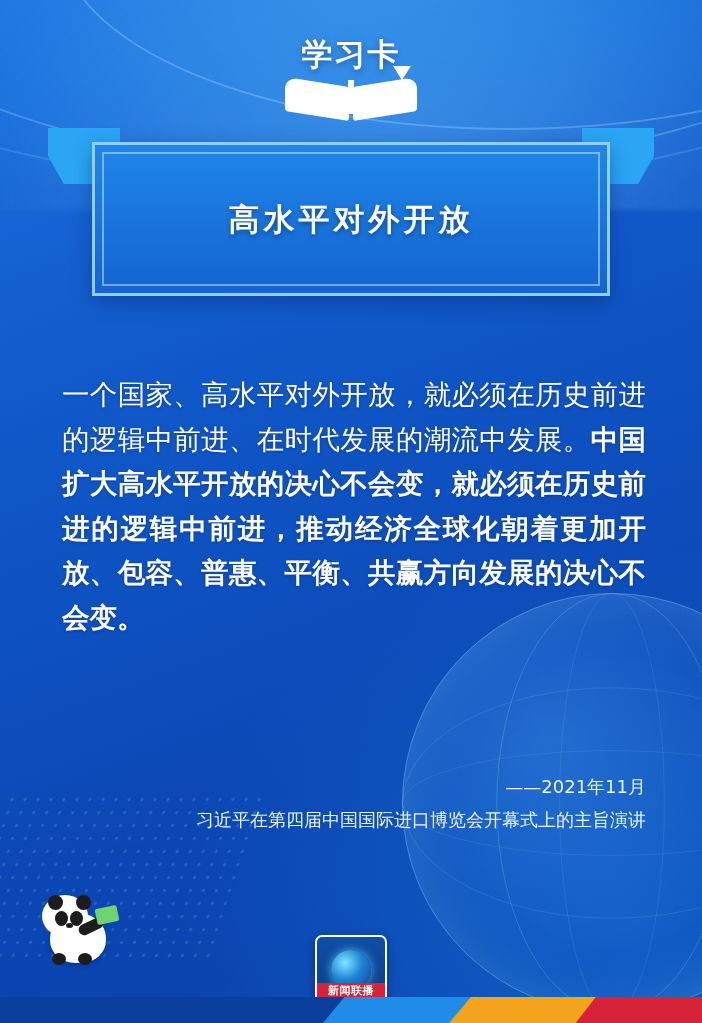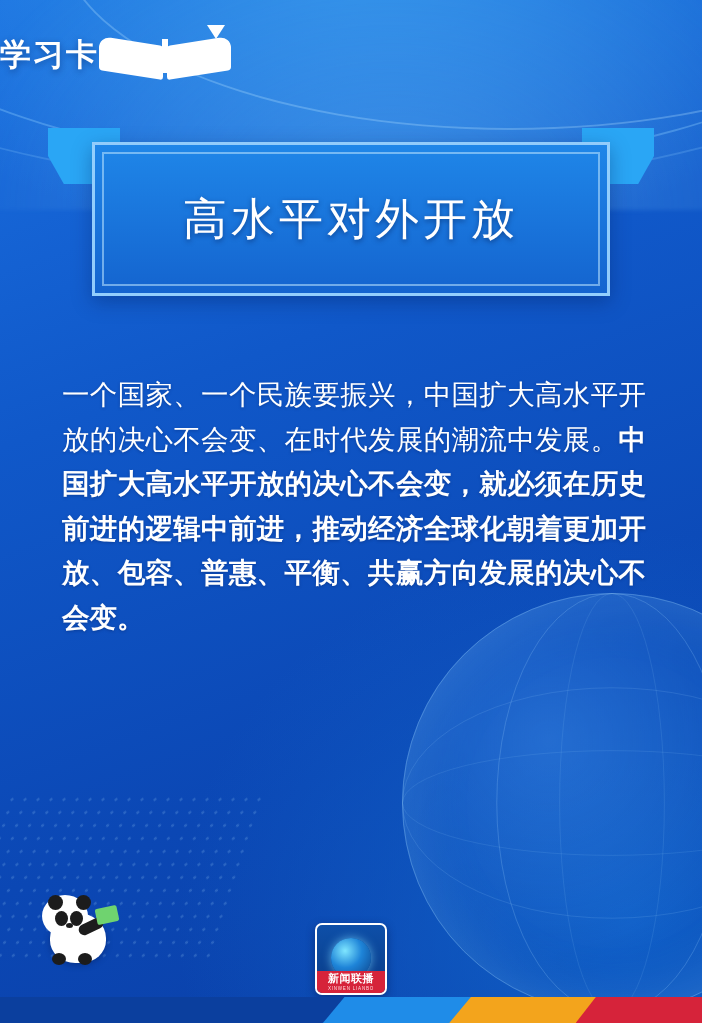--- a/index.html
+++ b/index.html
@@ -56,21 +56,21 @@
   .hexdots {
     position:absolute; left:-20px; bottom:60px; width:260px; height:170px;
     background-image:radial-gradient(rgba(170,220,255,0.35) 1.4px, rgba(0,0,0,0) 1.6px);
     background-size:13px 13px;
     transform:skewX(-18deg);
     opacity:0.55;
   }
   
   .logo-wrap {
     position:absolute; top:34px; left:0; width:100%;
-    display:flex; flex-direction:row; align-items:center;
+    display:flex; flex-direction:column; align-items:center;
   }
   .logo-text {
     color:#ffffff; font-size:31px; font-weight:bold; letter-spacing:2px;
     text-shadow:0 2px 6px rgba(0,30,90,0.45);
   }
   .book {
     margin-top:-6px; width:132px; height:46px; position:relative;
   }
   .book .page {
     position:absolute; bottom:0; width:64px; height:34px; background:#ffffff;
@@ -101,21 +101,21 @@
     background:linear-gradient(180deg,#1f86e8 0%,#1464cf 100%);
     border:3px solid rgba(160,215,255,0.9);
     box-shadow:0 6px 18px rgba(0,30,90,0.35);
   }
   .ribbon-inner {
     position:absolute; inset:7px;
     border:2px solid rgba(190,230,255,0.55);
     display:flex; flex-direction:column; align-items:center; justify-content:center;
   }
   .title-line {
-    color:#ffffff; font-size:44px; font-weight:normal; letter-spacing:4px;
+    color:#ffffff; font-size:31px; font-weight:bold; letter-spacing:4px;
     line-height:1.42; text-shadow:0 2px 5px rgba(0,25,80,0.5);
     font-family:"DejaVu Sans", sans-serif;
   }
   
   .quote {
     position:absolute; left:62px; right:56px; top:372px;
     color:#ffffff; font-size:27.5px; line-height:1.62; text-align:justify;
     font-family:"DejaVu Sans", sans-serif;
     text-shadow:0 1px 3px rgba(0,25,80,0.35);
   }
@@ -156,21 +156,21 @@
   .panda .leg {
     position:absolute; width:14px; height:12px; background:#1c1c1c; border-radius:50%; top:62px;
   }
   .panda .leg-l { left:18px; } .panda .leg-r { left:44px; }
   .panda .flag {
     position:absolute; left:62px; top:16px; width:22px; height:16px;
     background:#6fd36f; border-radius:2px; transform:rotate(-12deg);
   }
   
   .badge {
-    position:absolute; left:50%; transform:translateX(-50%); bottom:28px;
+    position:absolute; left:50%; transform:translateX(-50%); bottom:16px;
     width:72px; height:72px; border-radius:7px;
     background:linear-gradient(180deg,#0e4fa8 0%,#0a3c86 100%);
     border:2px solid #ffffff; overflow:hidden;
     box-shadow:0 3px 10px rgba(0,20,70,0.45);
   }
   .badge .earth {
     position:absolute; left:50%; top:13px; transform:translateX(-50%);
     width:40px; height:40px; border-radius:50%;
     background:radial-gradient(circle at 35% 32%, #7fe6ff 0%, #1e84d8 45%, #0b3f86 100%);
     box-shadow:0 0 10px rgba(120,215,255,0.7);
@@ -222,23 +222,27 @@
     <div class="ribbon-tail tail-left"></div>
     <div class="ribbon-tail tail-right"></div>
     <div class="ribbon-band">
       <div class="ribbon-inner">
         <div class="title-line">高水平对外开放</div>
       </div>
     </div>
   </div>
 
   <div class="quote">
-    <span class="lead">一个国家、一个民族要振兴，中国扩大高水平开放的决心不会变、在时代发展的潮流中发展。</span><span class="bold">中国扩大高水平开放的决心不会变，就必须在历史前进的逻辑中前进，推动经济全球化朝着更加开放、包容、普惠、平衡、共赢方向发展的决心不会变。</span>
-  </div>
-
+    <span class="lead">一个国家、高水平对外开放，就必须在历史前进的逻辑中前进、在时代发展的潮流中发展。</span><span class="bold">中国扩大高水平开放的决心不会变，就必须在历史前进的逻辑中前进，推动经济全球化朝着更加开放、包容、普惠、平衡、共赢方向发展的决心不会变。</span>
+  </div>
+
+  <div class="attrib">
+    <div>——2021年11月</div>
+    <div>习近平在第四届中国国际进口博览会开幕式上的主旨演讲</div>
+  </div>
 
   <div class="panda">
     <div class="body"></div>
     <div class="head">
       <div class="ear ear-l"></div>
       <div class="ear ear-r"></div>
       <div class="eye eye-l"></div>
       <div class="eye eye-r"></div>
       <div class="nose"></div>
     </div>

